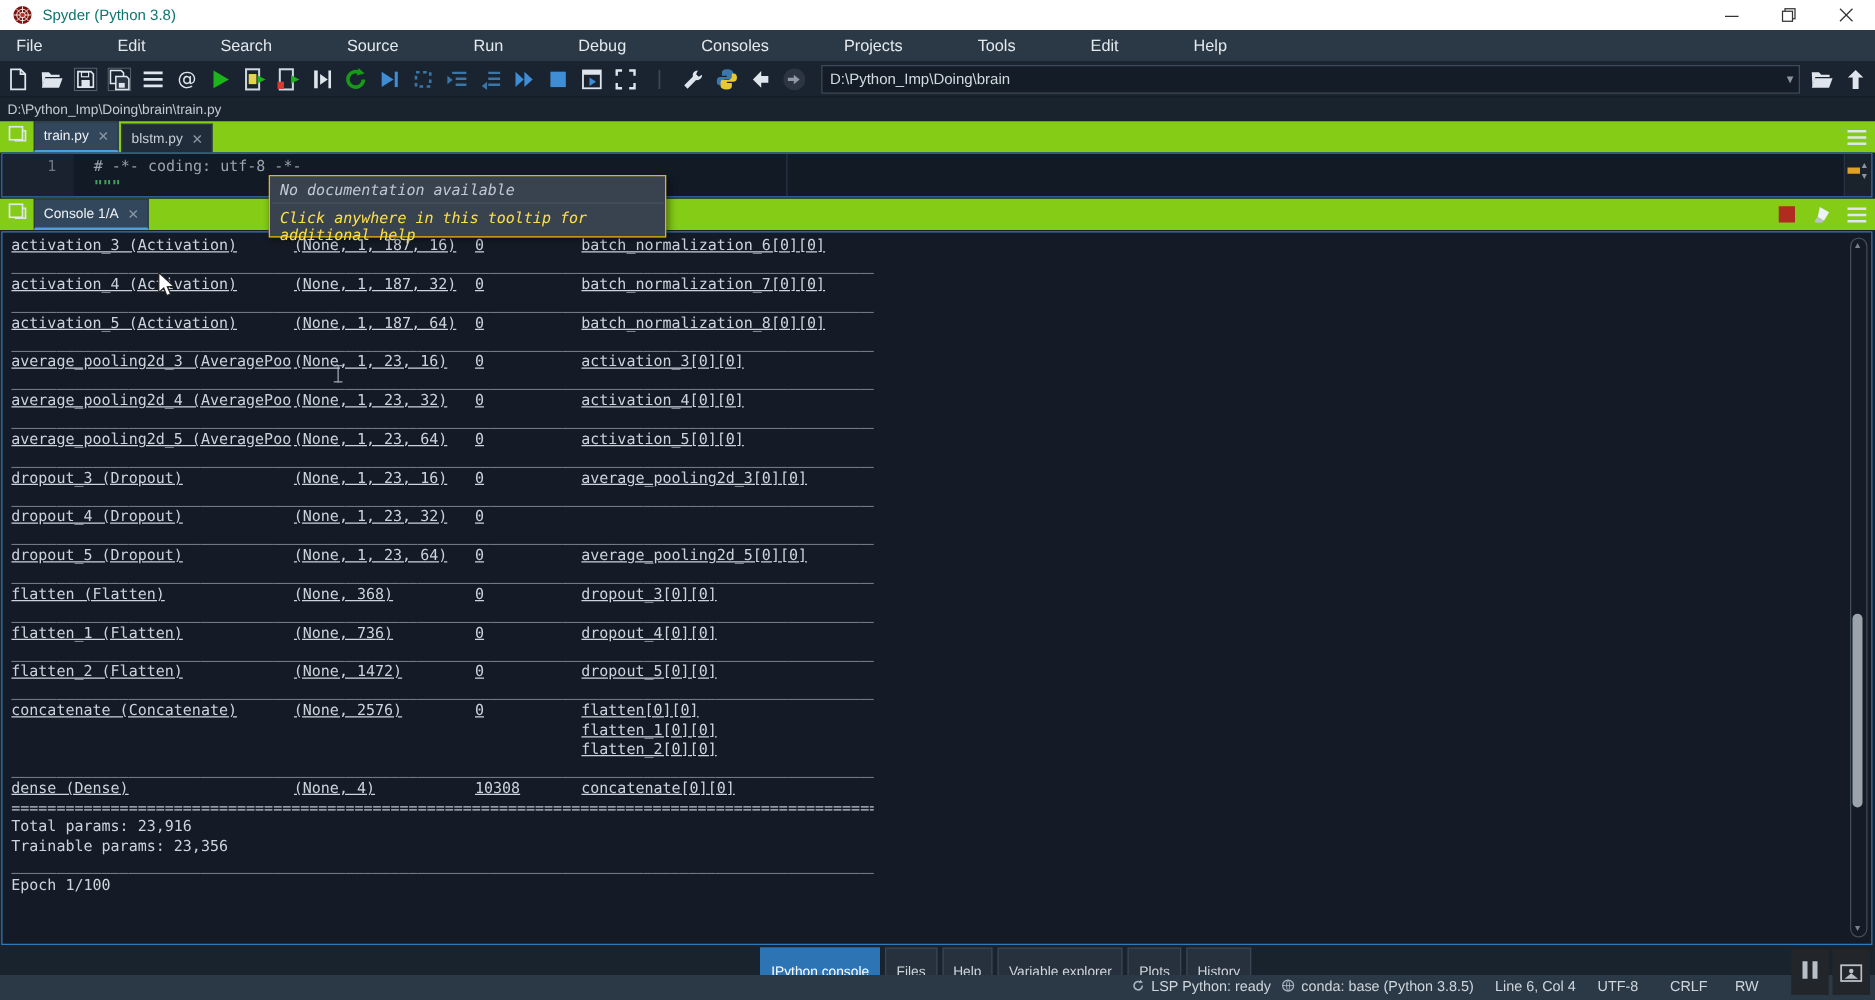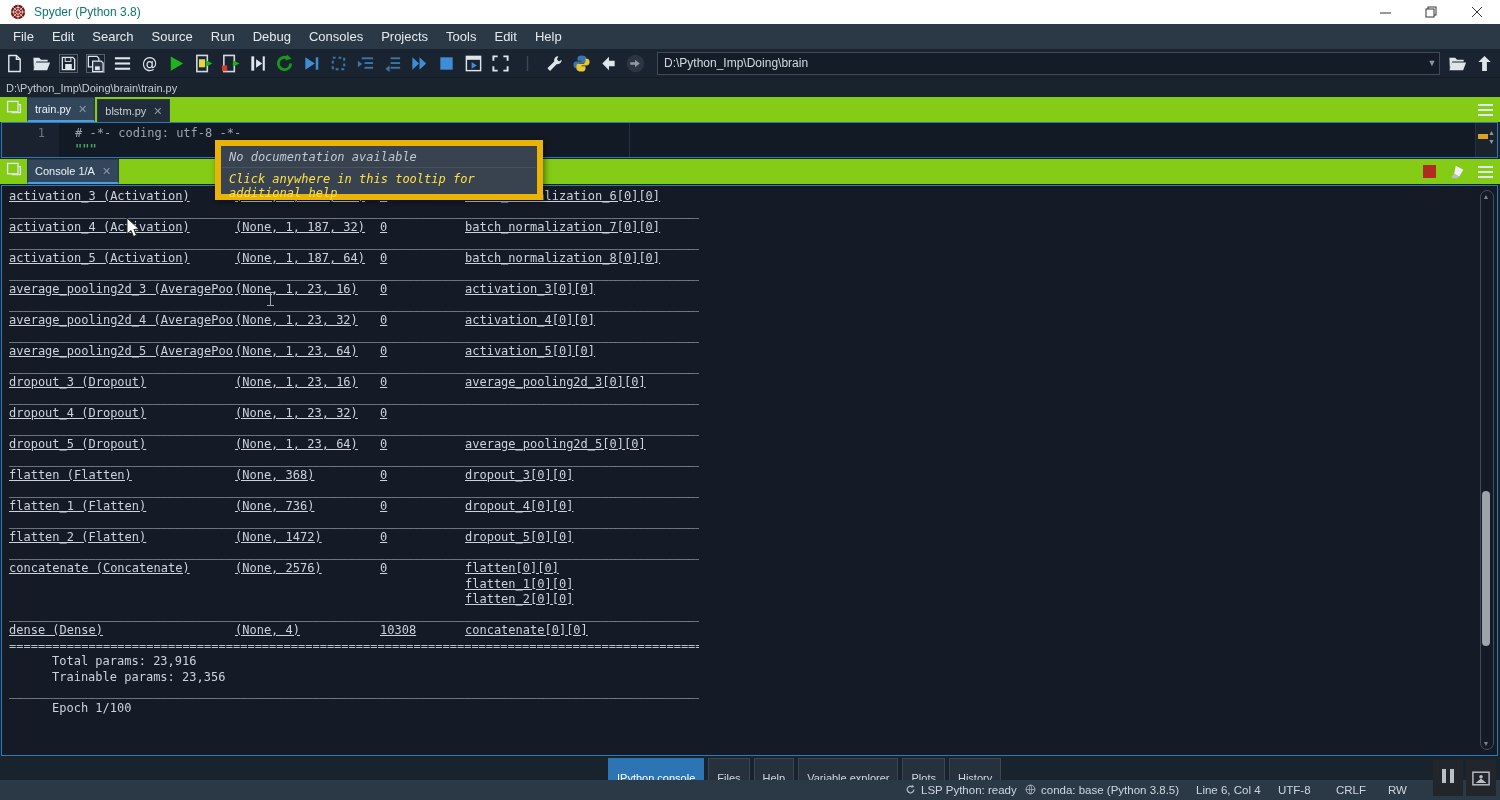--- a/index.html
+++ b/index.html
@@ -9,21 +9,21 @@
   
   .titlebar{position:absolute;left:0;top:0;width:1500px;height:24px;background:#ffffff;
             display:flex;align-items:center;}
   .titlebar .app-icon{width:16px;height:16px;margin:0 8px 0 10px;}
   .titlebar .title{font-size:12px;color:#0f766e;}
   .win-controls{position:absolute;right:0;top:0;height:24px;display:flex;}
   .win-btn{width:46px;height:24px;display:flex;align-items:center;justify-content:center;
            color:#333;font-size:12px;cursor:default;}
   
   .menubar{position:absolute;left:0;top:24px;width:1500px;height:25px;background:#2b3947;
-           display:flex;align-items:center;padding-left:4px;box-sizing:border-box;}
+           display:flex;align-items:center;padding-left:4px;box-sizing:border-box;gap:42px;}
   .menu-item{color:#e4e9ee;font-size:13px;padding:3px 9px;}
   
   .toolbar{position:absolute;left:0;top:49px;width:1500px;height:29px;background:#1a2430;
            display:flex;align-items:center;padding-left:3px;box-sizing:border-box;border-bottom:1px solid #131b24;}
   .tb-icon{width:23px;height:23px;margin-right:4px;display:flex;align-items:center;justify-content:center;}
   .tb-icon svg{width:19px;height:19px;}
   .path-combo{position:relative;width:797px;height:21px;margin-left:6px;margin-right:6px;
               background:#141d27;border:1px solid #3e4a57;display:flex;align-items:center;}
   .path-combo input{flex:1;background:transparent;border:none;outline:none;color:#d3d9e0;
                     font-size:12px;font-family:"Liberation Sans",sans-serif;padding:0 6px;}
@@ -52,34 +52,34 @@
   .gutter div{padding-right:14px;line-height:16px;}
   .code{position:absolute;left:73px;top:2px;font-family:"DejaVu Sans Mono",monospace;font-size:12px;line-height:16px;white-space:pre;}
   .code .comment{color:#9aa5b1;}
   .code .string{color:#45a35c;font-weight:bold;}
   .col-guide{position:absolute;left:627px;top:0;width:1px;height:100%;background:#273344;}
   .ed-scroll{position:absolute;right:0;top:0;width:21px;height:100%;background:#1a222c;border-left:1px solid #273140;}
   .ed-marker{position:absolute;left:2px;top:11px;width:10px;height:5px;background:#dfa023;}
   .ed-arrows{position:absolute;right:2px;top:5px;color:#8a96a3;font-size:7px;line-height:9px;text-align:center;}
   
   .tooltip{position:absolute;left:215px;top:140px;width:316px;height:48px;background:#39424f;
-           border:6px solid #eab308;box-shadow:2px 2px 6px rgba(0,0,0,.45);z-index:60;
+           border:1px solid #eab308;box-shadow:2px 2px 6px rgba(0,0,0,.45);z-index:60;
            font-family:"DejaVu Sans Mono",monospace;font-style:italic;font-size:12px;}
   .tooltip .l1{color:#c0c8d2;padding:4px 8px 3px 8px;}
   .tooltip .divider{height:1px;background:#4a5260;margin:0 1px;}
   .tooltip .l2{color:#fde047;padding:4px 8px;}
   
   .console{position:absolute;left:1px;top:185px;width:1497px;height:571px;background:#141b26;
            border:1px solid #2f79b9;box-sizing:border-box;overflow:hidden;}
   .cout{position:absolute;left:7px;top:3px;width:1440px;
         font-family:"DejaVu Sans Mono",monospace;font-size:12px;line-height:15.5px;color:#ccd3dc;}
   .crow{display:grid;grid-template-columns:226px 145px 85px auto;text-decoration:underline;}
   .crow div{white-space:pre;overflow:hidden;}
   .sep-text,.eq-text{width:690px;height:15.5px;overflow:hidden;color:#b9c1cb;white-space:pre;}
-  .cline{white-space:pre;margin-left:43px;}
+  .cline{white-space:pre;}
   .con-scroll{position:absolute;right:3px;top:4px;width:12px;height:558px;border:1px solid #414d5b;
               border-radius:7px;}
   .con-thumb{position:absolute;left:1px;width:8px;top:300px;height:155px;background:#9ba3ab;border-radius:5px;}
   .scroll-arrow{position:absolute;left:0;width:10px;text-align:center;color:#79838e;font-size:7px;}
   
   .bottom-tabbar{position:absolute;left:0;top:756px;width:1500px;height:24px;background:#19232d;}
   .btabs{position:absolute;left:608px;top:2px;display:flex;gap:4px;}
   .btab{font-size:11px;color:#cfd6dd;background:#27313d;border:1px solid #3a4document;border:1px solid #3a4654;
         padding:13px 8px;}
   .btab.active{background:#2d74b5;border-color:#2d74b5;color:#ffffff;}

